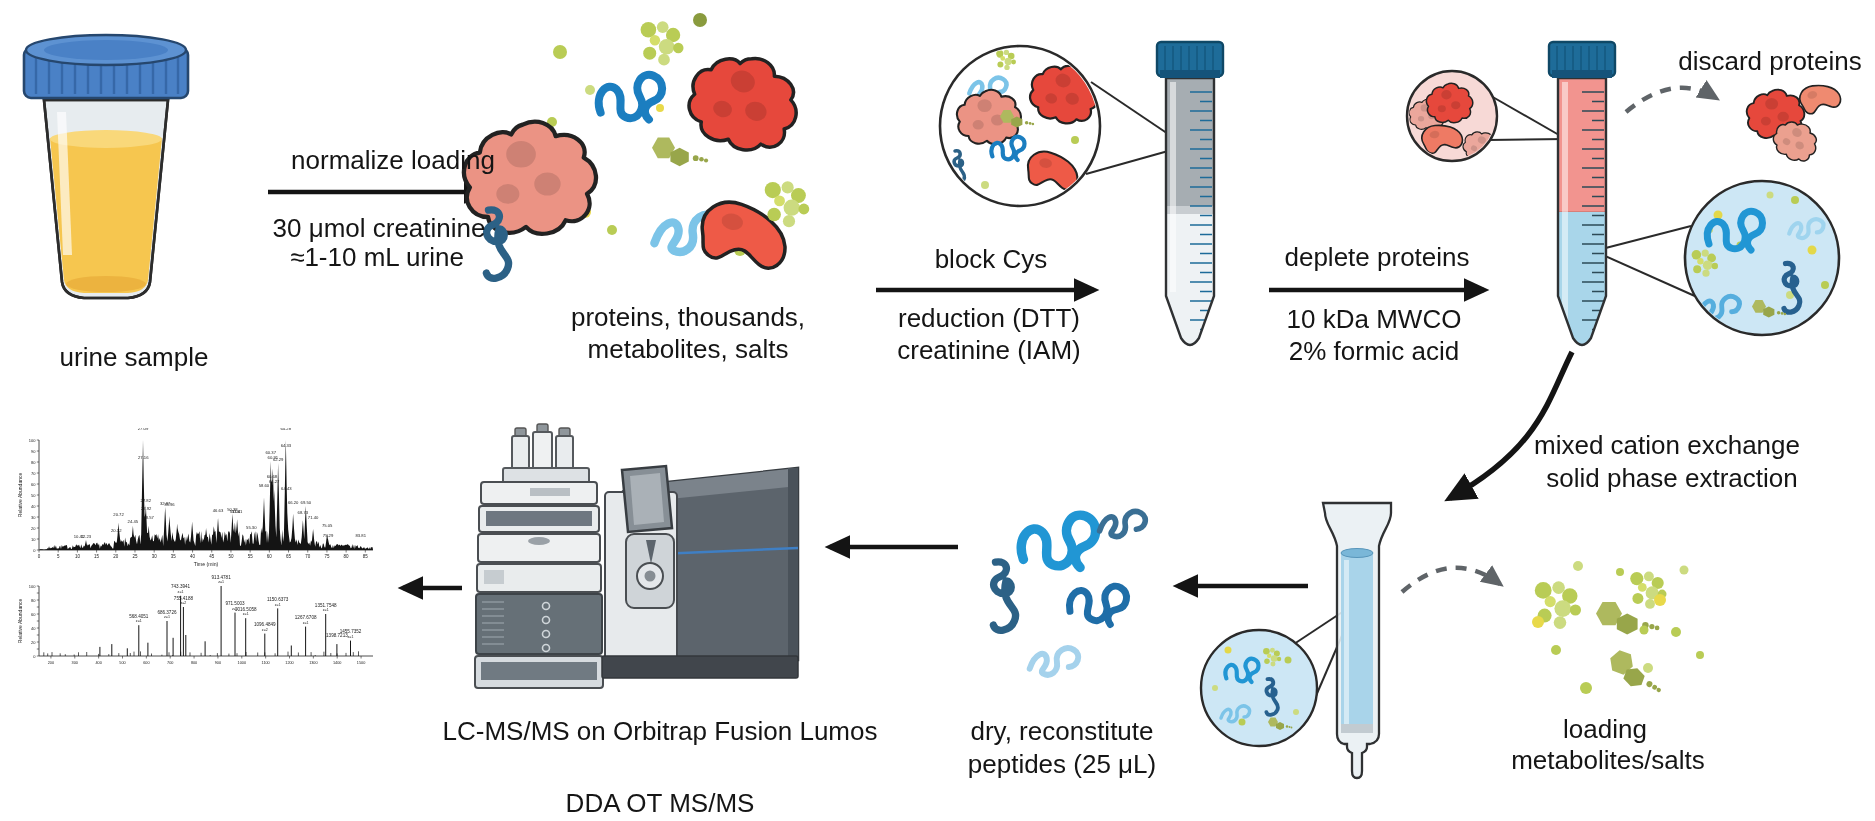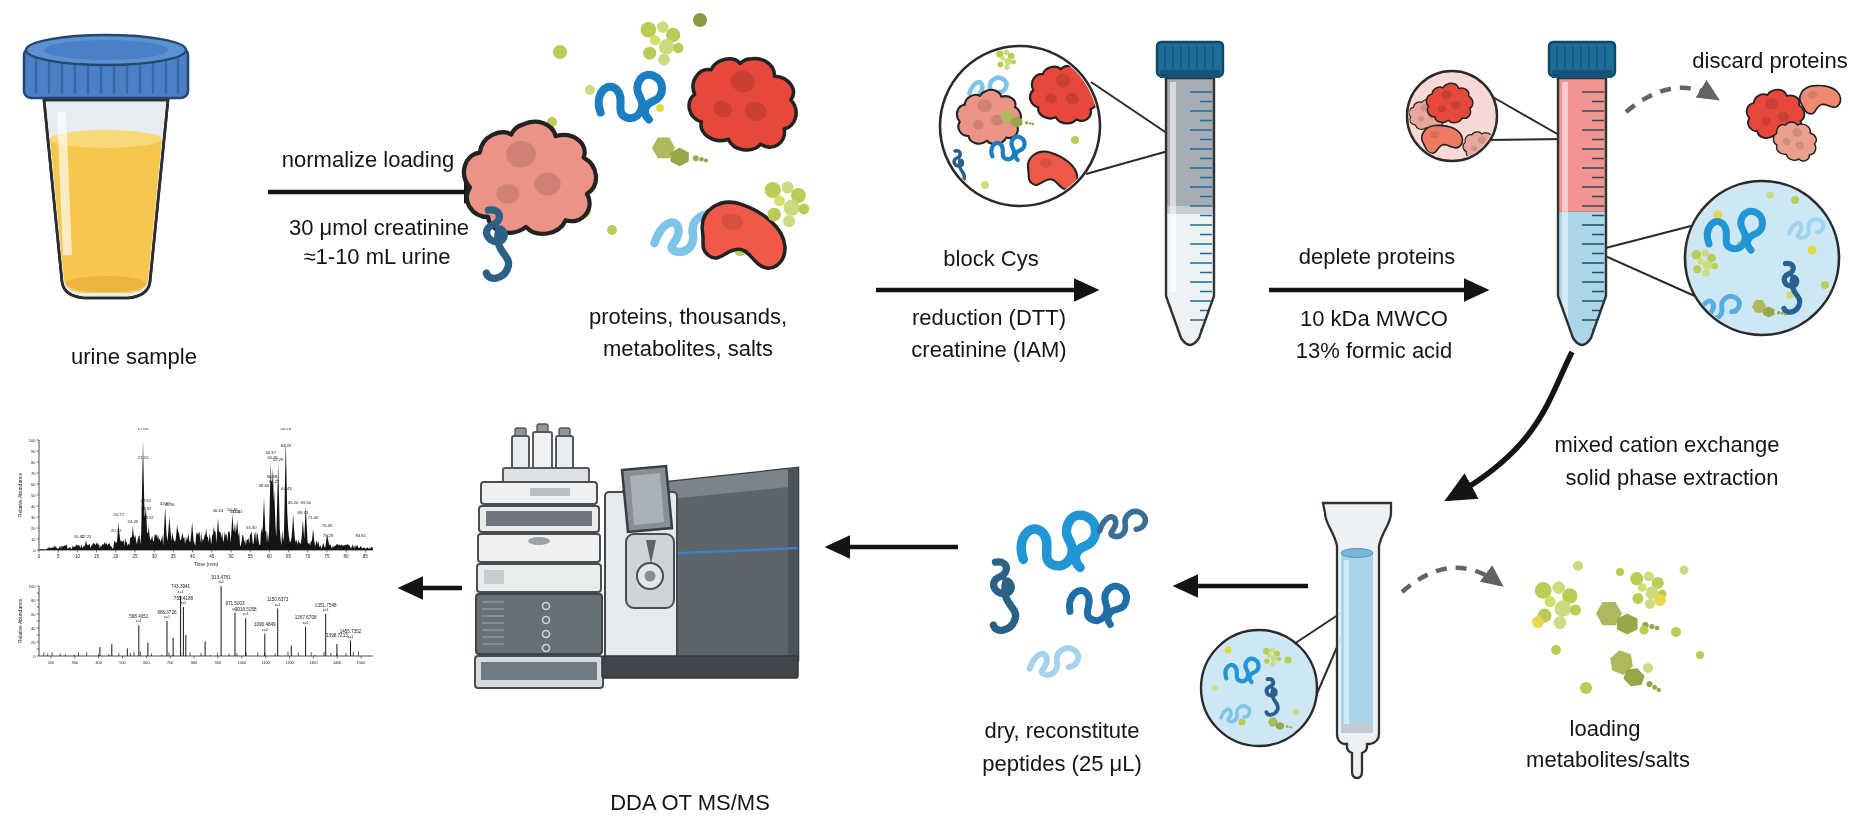--- a/index.html
+++ b/index.html
@@ -1,19 +1,19 @@
 <!DOCTYPE html>
 <html style="--text: #151515; --cup-lid-blue: #4a81c6; --urine-yellow: #f6c64f; --tube-cap-teal: #1e6c99; --protein-red: #e6483c; --protein-salmon: #eb9384; --protein-coral: #ee5a47; --peptide-blue: #1b7ec0; --peptide-light: #7cc4e8; --peptide-navy: #2c6186; --metabolite-green: #b9cc55; --metabolite-yellow: #e8d94a; --tube-pink-layer: #f2948f; --tube-blue-layer: #a9d6ea; --dashed-gray: #5f6468; --instrument-dark: #5c646c; --instrument-blue-line: #3f7fc4;"><head>
 <meta charset="utf-8">
 <style>
   html,body{margin:0;padding:0;background:#fff}
   #stage{position:relative;width:1875px;height:821px;background:#fff;
          font-family:"Liberation Sans",sans-serif;overflow:hidden}
   .scene{position:absolute;left:0;top:0}
-  .lbl{position:absolute;transform:translate(-50%,-50%);font-size:22px;
+  .lbl{position:absolute;transform:translate(-50%,-50%);font-size:26px;
        color:var(--text,#151515);white-space:nowrap;line-height:1.1}
   #tic,#ms{position:absolute;font-family:"Liberation Sans",sans-serif}
 </style>
 </head>
 <body>
 
 <div id="stage">
 
 <svg class="scene" width="1875" height="821" viewBox="0 0 1875 821">
 <defs>
@@ -641,33 +641,34 @@
       <text x="310.7032142857143" y="34.5" font-size="4.6" text-anchor="middle" fill="#222">1351.7548</text>
       <text x="310.7032142857143" y="39.2" font-size="3.6" text-anchor="middle" fill="#222">z=1</text>
       <line x1="321.9" y1="84" x2="321.9" y2="72.1" stroke="#161616" stroke-width="1"></line>
       <text x="321.9089142857143" y="64.6" font-size="4.6" text-anchor="middle" fill="#222">1398.7213</text>
       <line x1="335.5" y1="84" x2="335.5" y2="68.6" stroke="#161616" stroke-width="1"></line>
       <text x="335.51225714285715" y="61.099999999999994" font-size="4.6" text-anchor="middle" fill="#222">1455.7352</text>
       <text x="335.51225714285715" y="65.8" font-size="3.6" text-anchor="middle" fill="#222">z=1</text>
     </svg>
 
 <div class="lbl" style="left:134px;top:357px">urine sample</div>
-<div class="lbl" style="left:368px;top:160px">normalize loading</div>
+<div class="lbl" style="left:393px;top:160px">normalize loading</div>
 <div class="lbl" style="left:379px;top:228px">30 μmol creatinine</div>
 <div class="lbl" style="left:377px;top:257px">≈1-10 mL urine</div>
 <div class="lbl" style="left:688px;top:317px">proteins, thousands,</div>
 <div class="lbl" style="left:688px;top:349px">metabolites, salts</div>
 <div class="lbl" style="left:991px;top:259px">block Cys</div>
 <div class="lbl" style="left:989px;top:318px">reduction (DTT)</div>
 <div class="lbl" style="left:989px;top:350px">creatinine (IAM)</div>
 <div class="lbl" style="left:1377px;top:257px">deplete proteins</div>
 <div class="lbl" style="left:1374px;top:319px">10 kDa MWCO</div>
-<div class="lbl" style="left:1374px;top:351px">13% formic acid</div>
+<div class="lbl" style="left:1374px;top:351px">2% formic acid</div>
 <div class="lbl" style="left:1770px;top:61px">discard proteins</div>
 <div class="lbl" style="left:1667px;top:445px">mixed cation exchange</div>
 <div class="lbl" style="left:1672px;top:478px">solid phase extraction</div>
 <div class="lbl" style="left:1605px;top:729px">loading</div>
 <div class="lbl" style="left:1608px;top:760px">metabolites/salts</div>
 <div class="lbl" style="left:1062px;top:731px">dry, reconstitute</div>
 <div class="lbl" style="left:1062px;top:764px">peptides (25 μL)</div>
-<div class="lbl" style="left:690px;top:803px">DDA OT MS/MS</div>
+<div class="lbl" style="left:660px;top:731px">LC-MS/MS on Orbitrap Fusion Lumos</div>
+<div class="lbl" style="left:660px;top:803px">DDA OT MS/MS</div>
 
 </div>
 
 </body></html>

